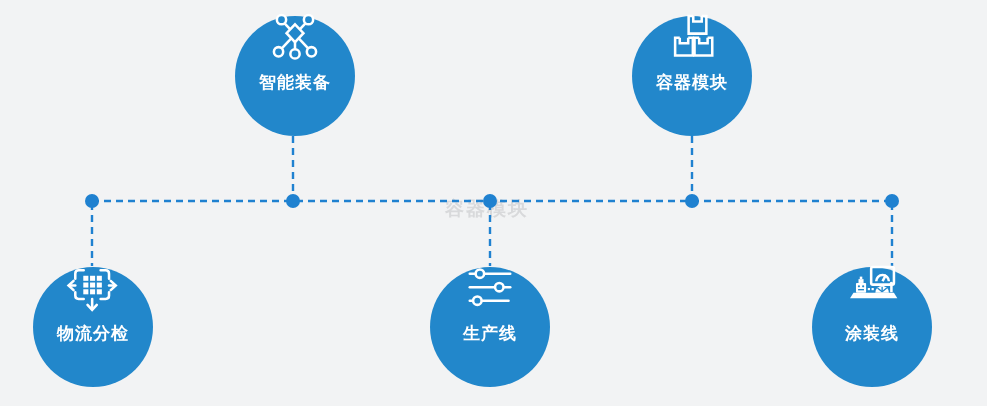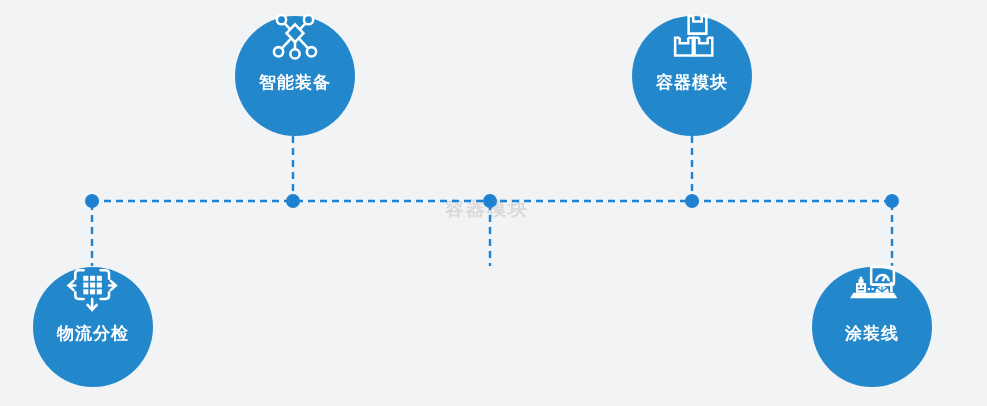--- a/index.html
+++ b/index.html
@@ -151,20 +151,33 @@
         <rect class="wfill" x="28.5" y="25.5" width="6" height="6"></rect>
         <rect class="wfill" x="36.5" y="25.5" width="6" height="6"></rect>
         <rect class="wfill" x="20.5" y="33.5" width="6" height="6"></rect>
         <rect class="wfill" x="28.5" y="33.5" width="6" height="6"></rect>
         <rect class="wfill" x="36.5" y="33.5" width="6" height="6"></rect>
       </svg>
     </span>
     <span class="label">物流分检</span>
   </div>
 
+  <div class="node node-4">
+    <span class="icon">
+      <svg viewBox="0 0 64 64">
+        <line class="iwr" x1="8" y1="15" x2="56" y2="15"></line>
+        <line class="iwr" x1="8" y1="31" x2="56" y2="31"></line>
+        <line class="iwr" x1="8" y1="47" x2="54" y2="47"></line>
+        <circle class="mask" cx="20" cy="15" r="5"></circle>
+        <circle class="mask" cx="43" cy="31" r="5"></circle>
+        <circle class="mask" cx="17" cy="47" r="5"></circle>
+      </svg>
+    </span>
+    <span class="label">生产线</span>
+  </div>
 
   <div class="node node-5">
     <span class="icon">
       <svg viewBox="0 0 64 64">
         <rect class="iw" x="31" y="7" width="27" height="21" rx="2"></rect>
         <path class="iw" d="M37,24 A 7.5,7.5 0 0 1 52,24" stroke-width="2"></path>
         <path class="iw" d="M44.5,24 L48.5,16.5" stroke-width="2"></path>
         <path class="iw" d="M44.5,28 V36"></path>
         <path class="wfill" d="M6,44 L10,37.5 H58 L62,44 Z"></path>
         <rect class="wfill" x="13" y="26" width="12" height="11.5" rx="1"></rect>

